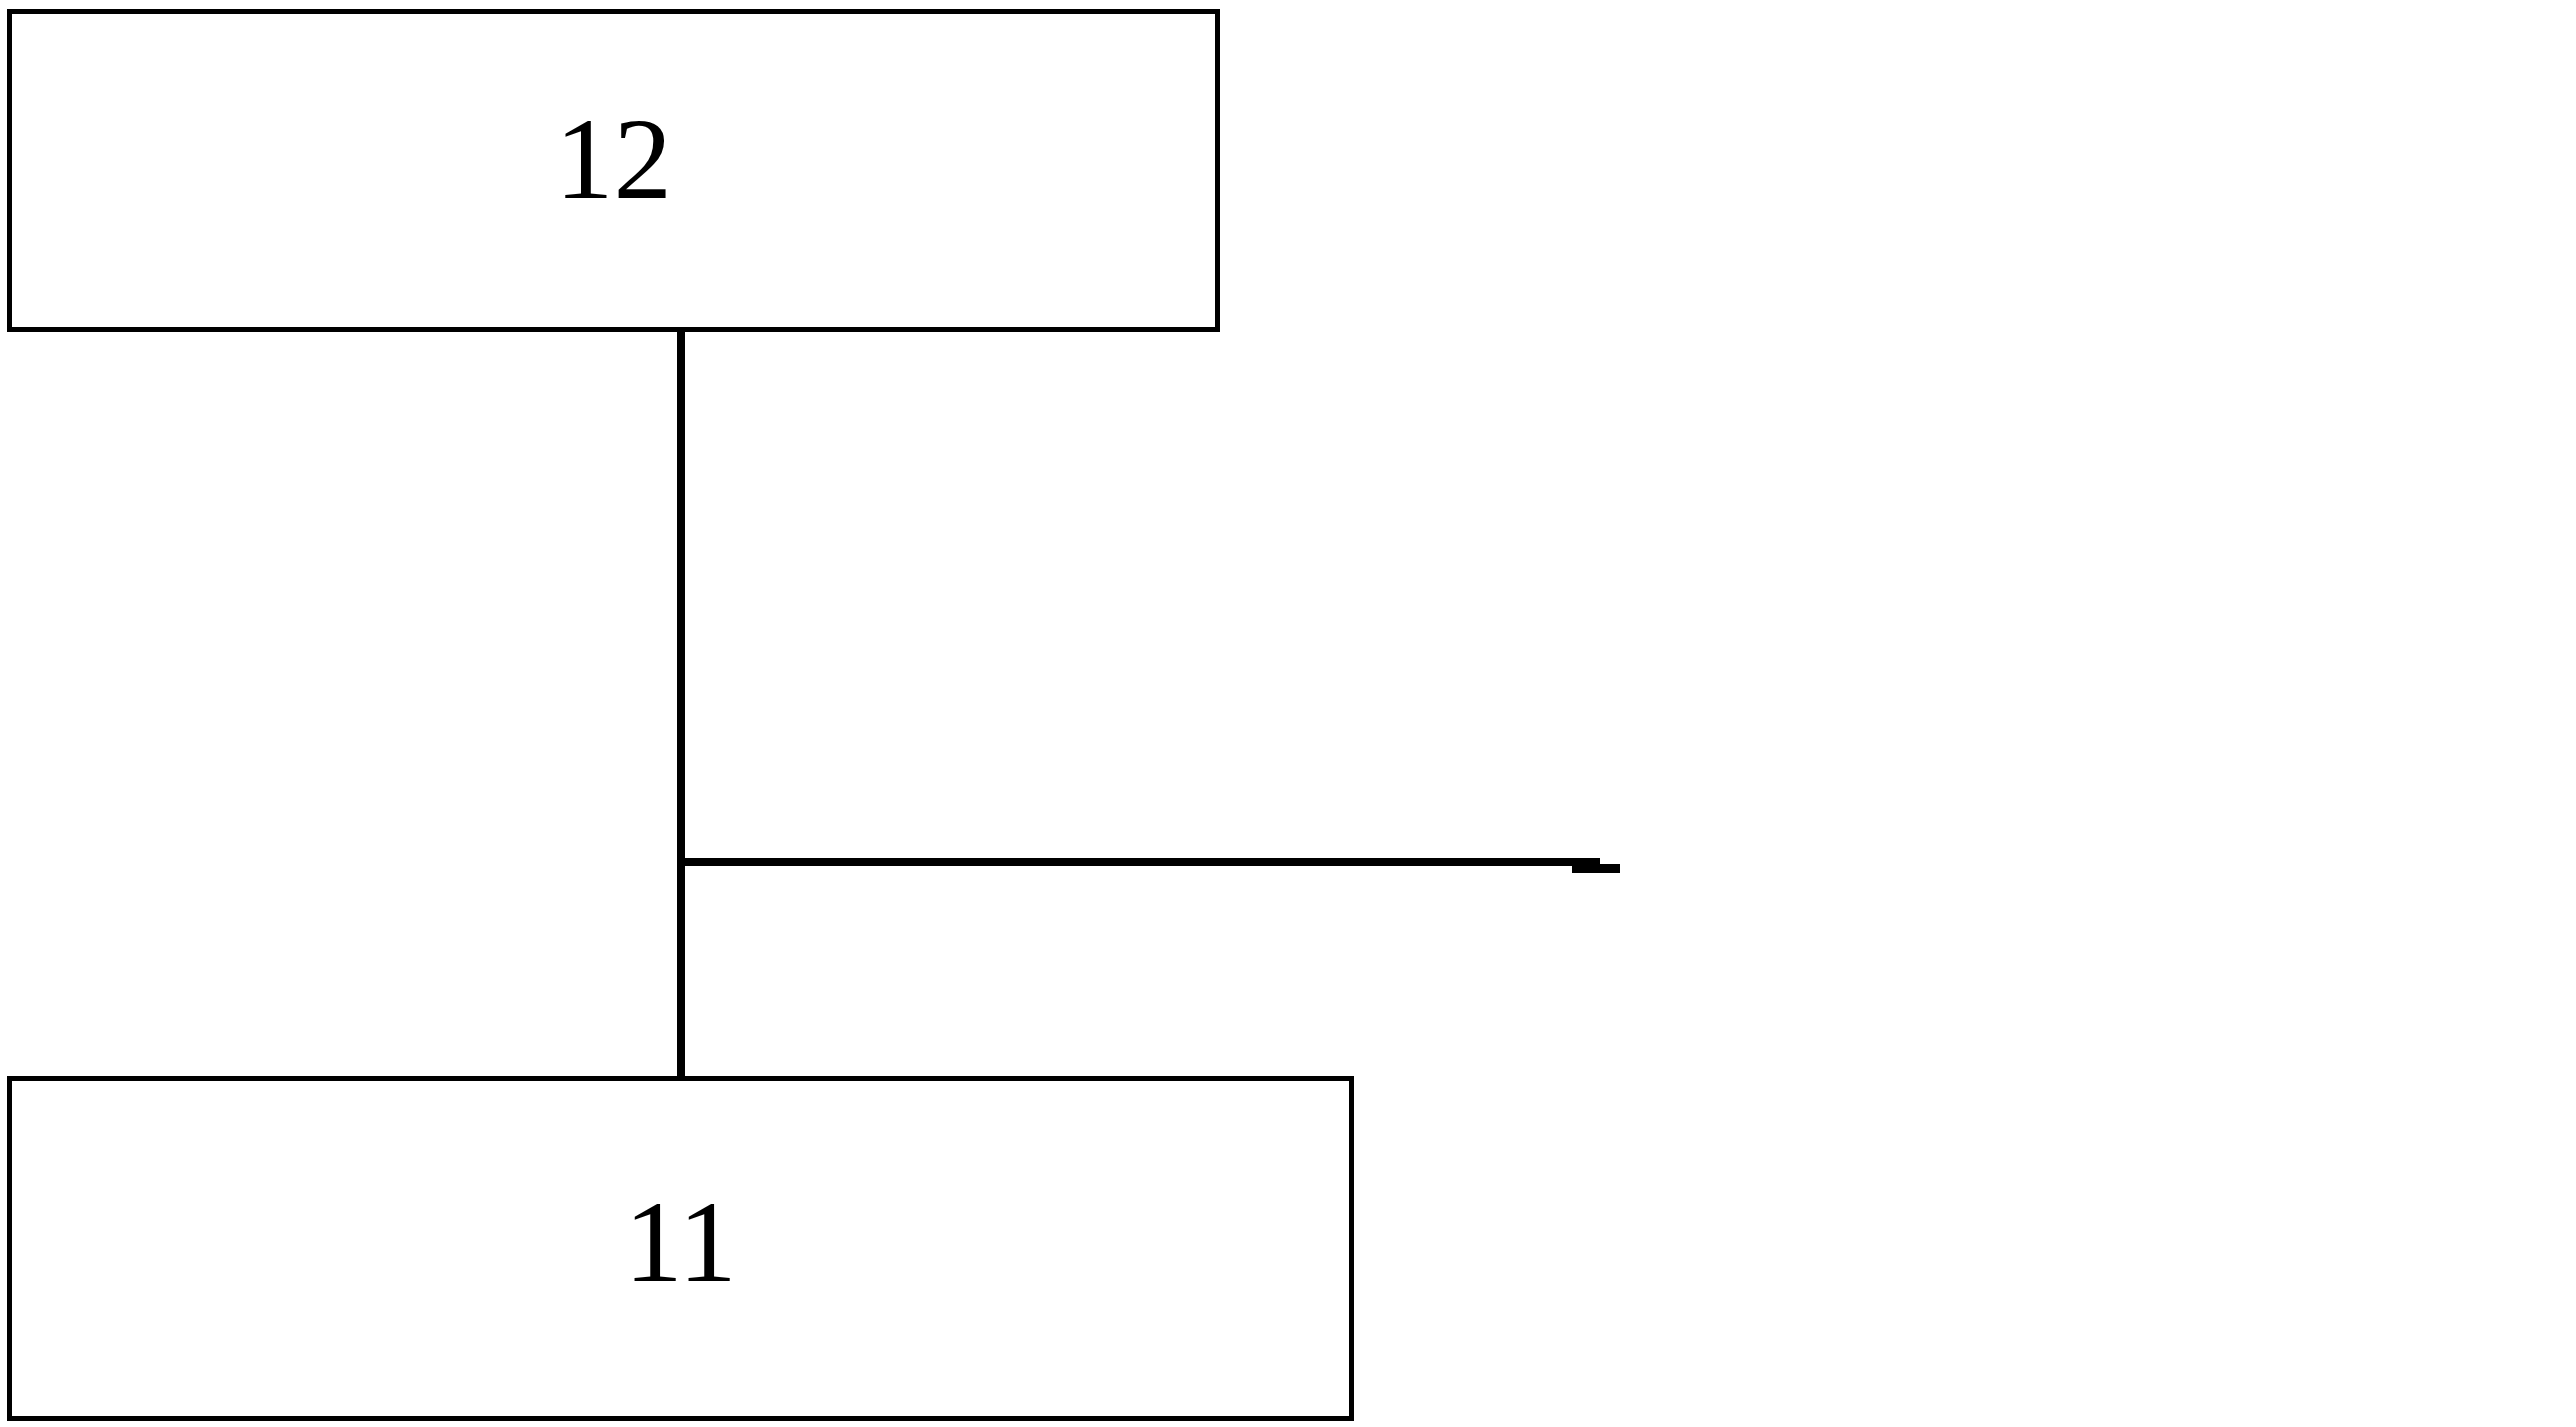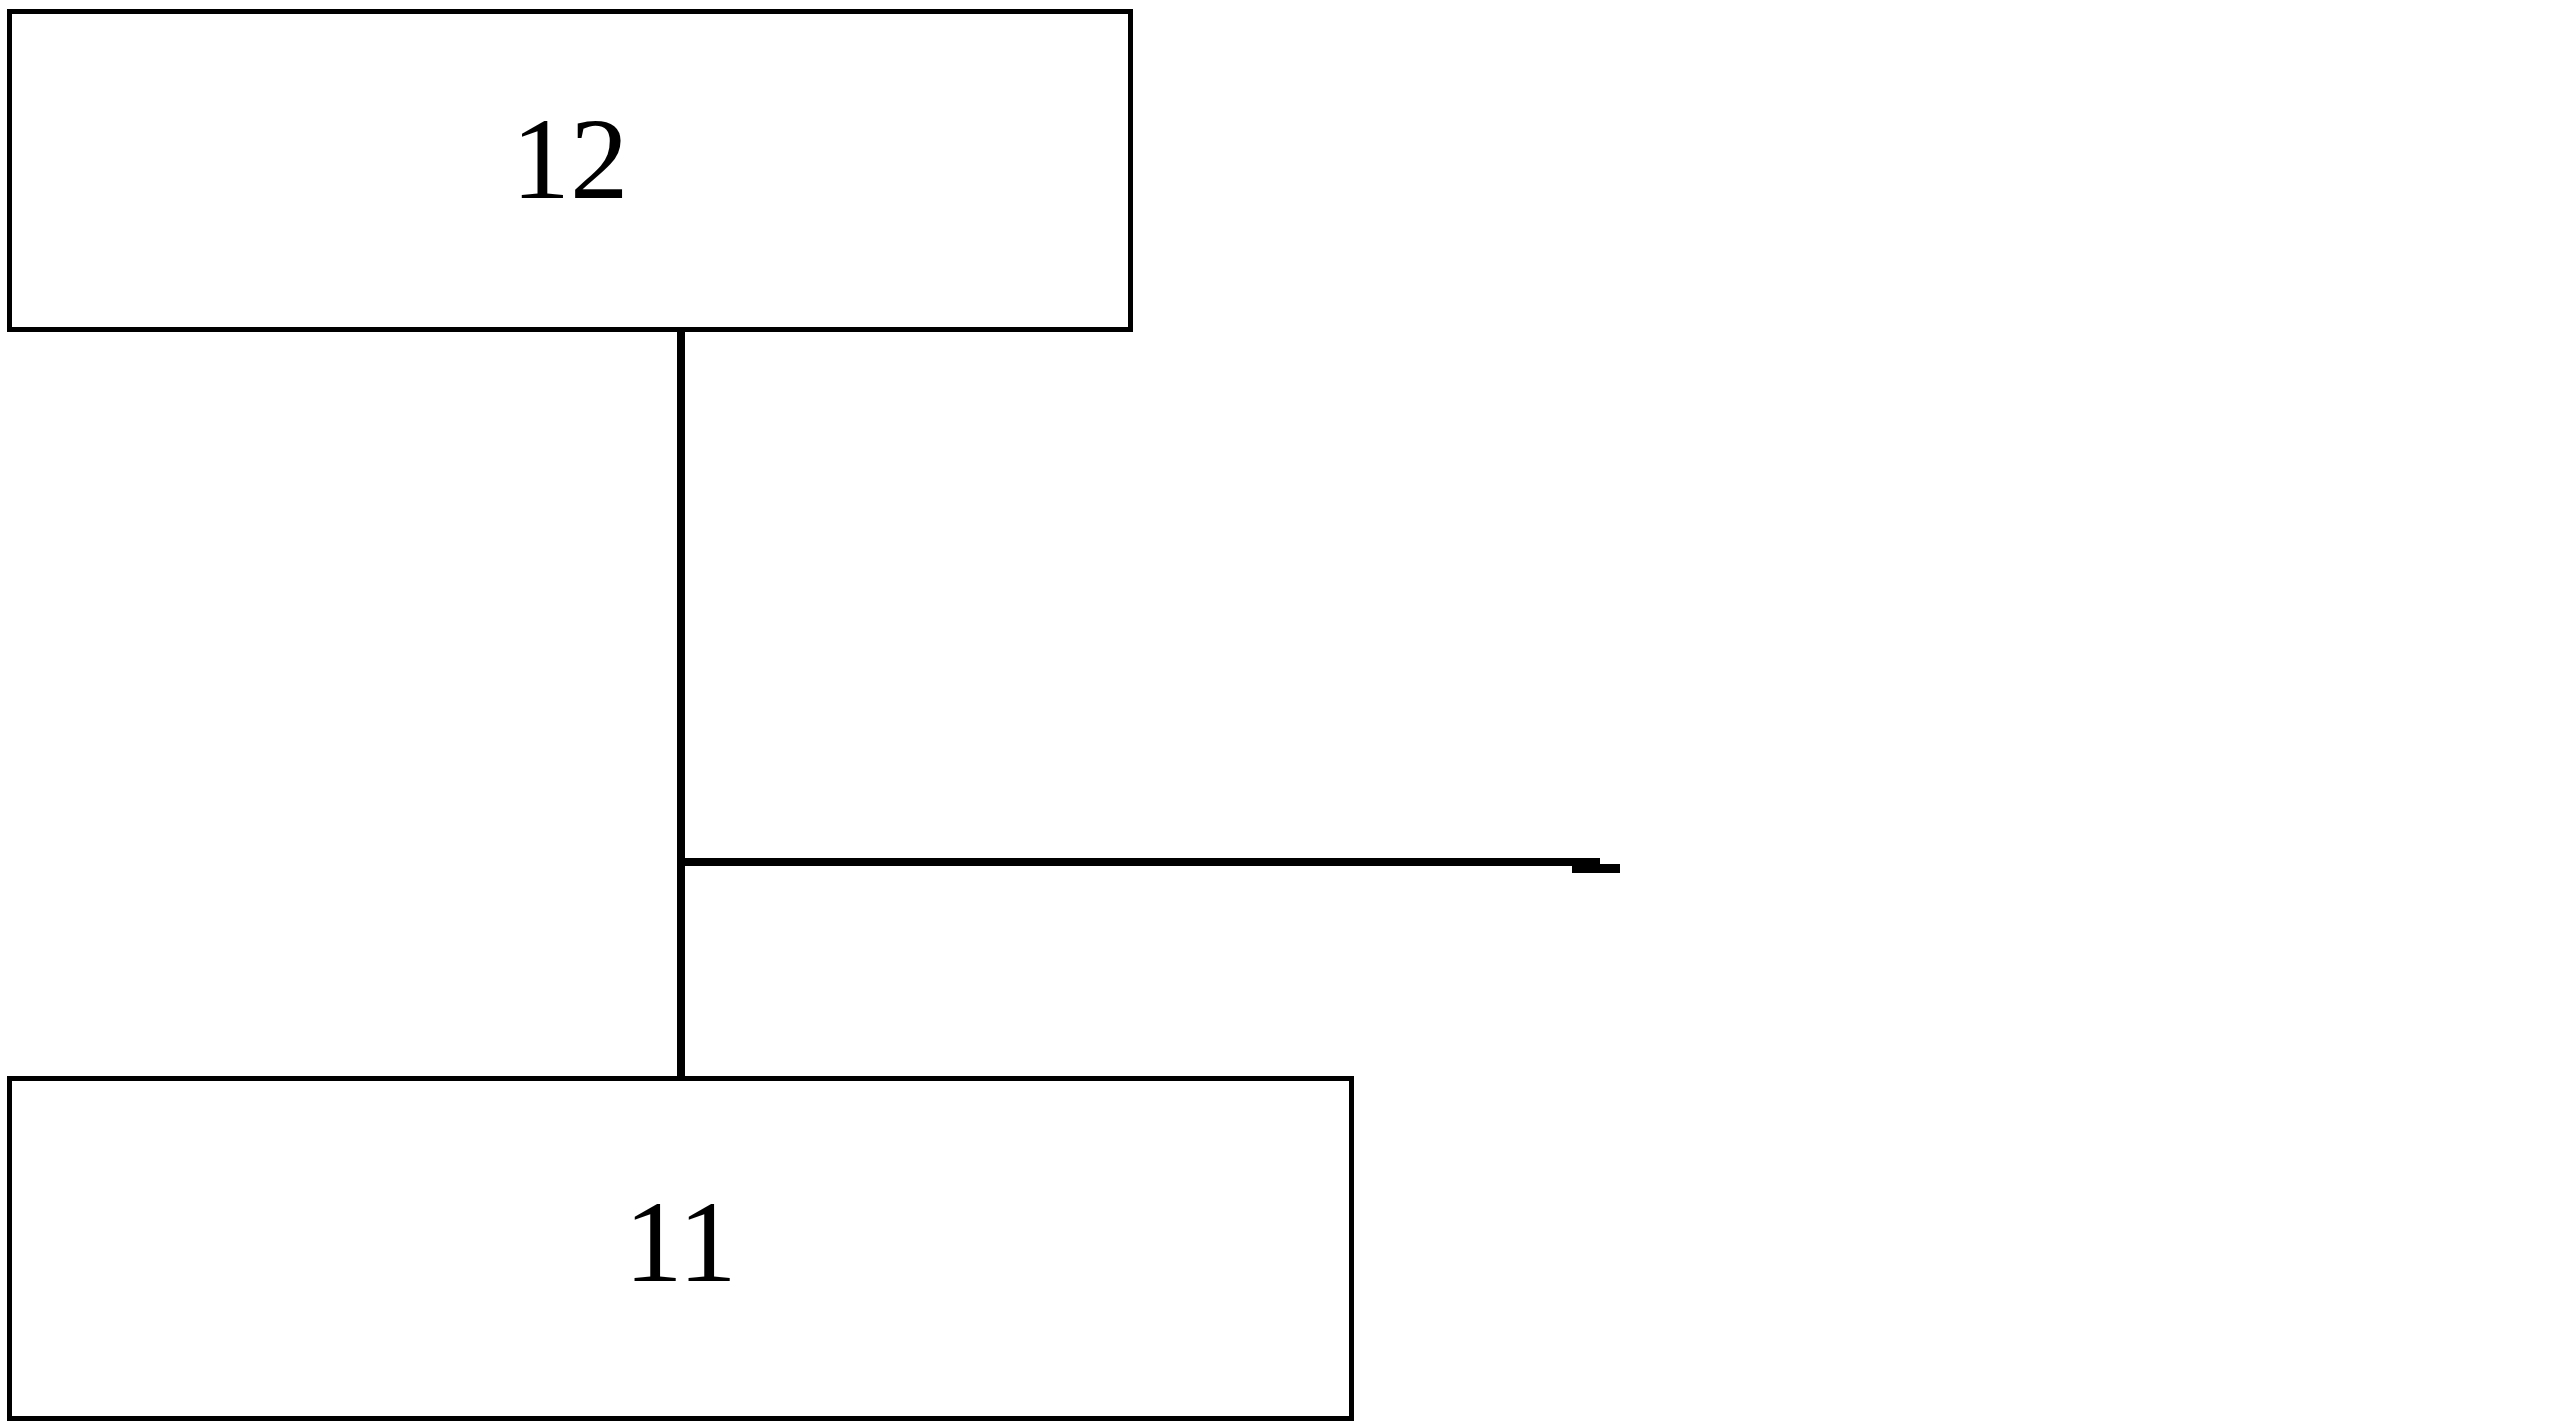--- a/index.html
+++ b/index.html
@@ -34,21 +34,21 @@
     font-size: 117px;
     line-height: 1;
     color: #000000;
     letter-spacing: 0px;
     user-select: none;
   }
 
   #box-top {
     left: 7px;
     top: 9px;
-    width: 1126px;
+    width: 1213px;
     height: 323px;
   }
   #box-top .box-label {
     
     transform: translateY(-12px);
   }
 
   #box-bottom {
     left: 7px;
     top: 1076px;

